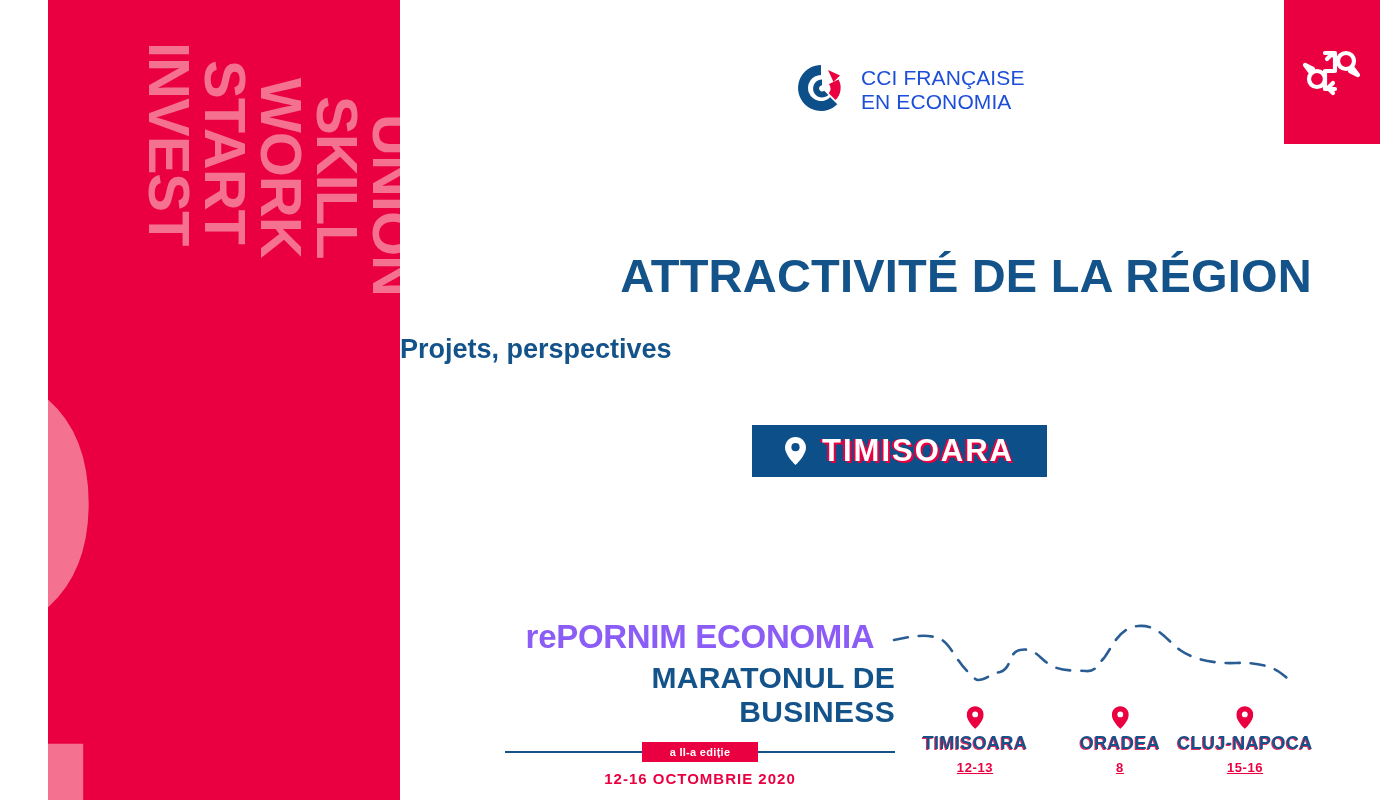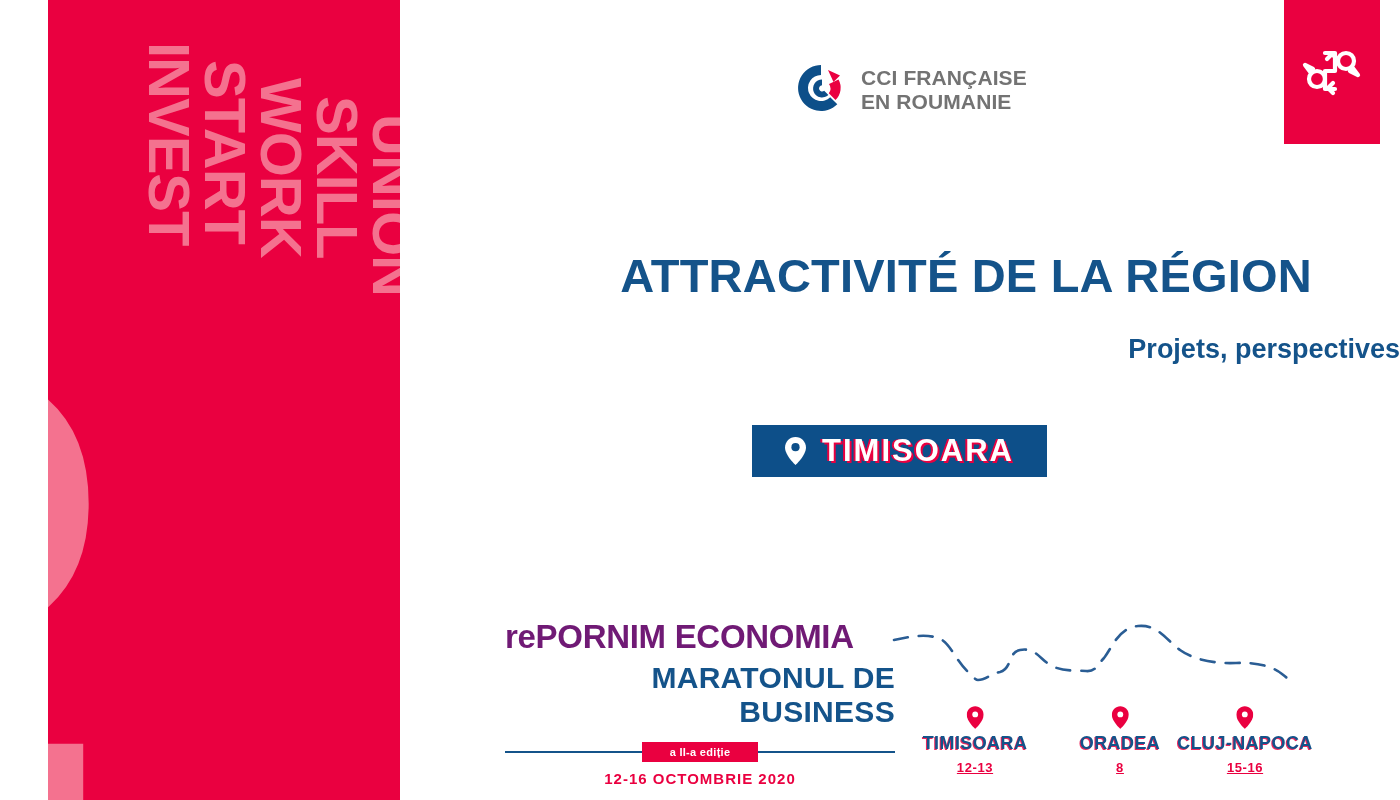--- a/index.html
+++ b/index.html
@@ -91,22 +91,22 @@
   
   .cci-logo {
     position: absolute;
     left: 795px;
     top: 62px;
     display: flex;
     align-items: center;
     gap: 14px;
   }
   .cci-text {
-    color: #737373;
-    font-weight: bold;
+    color: #1d4ed8;
+    font-weight: normal;
     font-size: 21px;
     line-height: 1.15;
     letter-spacing: 0.1px;
     font-family: "Liberation Sans", sans-serif;
   }
 
   
   .main-title {
     position: absolute;
     left: 400px;
@@ -117,21 +117,21 @@
     font-size: 47px;
     font-weight: bold;
     letter-spacing: 0.2px;
     font-family: "Liberation Sans", sans-serif;
   }
   .subtitle {
     position: absolute;
     left: 400px;
     top: 334px;
     width: 1000px;
-    text-align: right;
+    text-align: left;
     color: #14538a;
     font-size: 27px;
     font-weight: bold;
     font-family: "Liberation Sans", sans-serif;
   }
 
   
   .loc-badge {
     position: absolute;
     left: 752px;
@@ -158,24 +158,25 @@
   }
 
   
   .event-block {
     position: absolute;
     left: 505px;
     top: 618px;
     width: 390px;
   }
   .event-line1 {
-    color: #701a75;
+    color: #8b5cf6;
     font-size: 33px;
     font-weight: bold;
     letter-spacing: -0.3px;
+    text-align: center;
     font-family: "Liberation Sans", sans-serif;
   }
   .event-line2 {
     color: #14538a;
     font-size: 30px;
     font-weight: bold;
     letter-spacing: 0.3px;
     text-align: right;
     margin-top: 5px;
     font-family: "Liberation Sans", sans-serif;
@@ -296,21 +297,21 @@
 
       <path d="M26 13 A13 13 0 1 0 35.2 35.2 L30.9 30.9 A6.9 6.9 0 1 1 26 19 Z" fill="#0d4f89" opacity="0"></path>
       <path d="M27 17.5 A9 9 0 1 0 33.4 32.9 L29.2 28.7 A3.1 3.1 0 1 1 27 23.3 Z" fill="#0d4f89"></path>
 
       <path d="M33 8 L45 13.5 L38.5 20 Z" fill="#ea0040"></path>
       <path d="M34 22 L43.5 17.5 A17 17 0 0 1 40.5 38 L33.8 31.3 A8 8 0 0 0 34 22 Z" fill="#ea0040"></path>
     </svg>
   </span>
   <div class="cci-text">
     <div>CCI FRANÇAISE</div>
-    <div>EN ROUMANIE</div>
+    <div>EN ECONOMIA</div>
   </div>
 </div>
 
 <div class="main-title">ATTRACTIVITÉ DE LA RÉGION</div>
 <div class="subtitle">Projets, perspectives</div>
 
 <div class="loc-badge">
   <span class="loc-pin-wrap">
     <svg width="21" height="28" viewBox="0 0 21 28">
       <path d="M10.5 0 C4.7 0 0 4.7 0 10.5 C0 18.5 10.5 28 10.5 28 C10.5 28 21 18.5 21 10.5 C21 4.7 16.3 0 10.5 0 Z" fill="#ffffff"></path>

